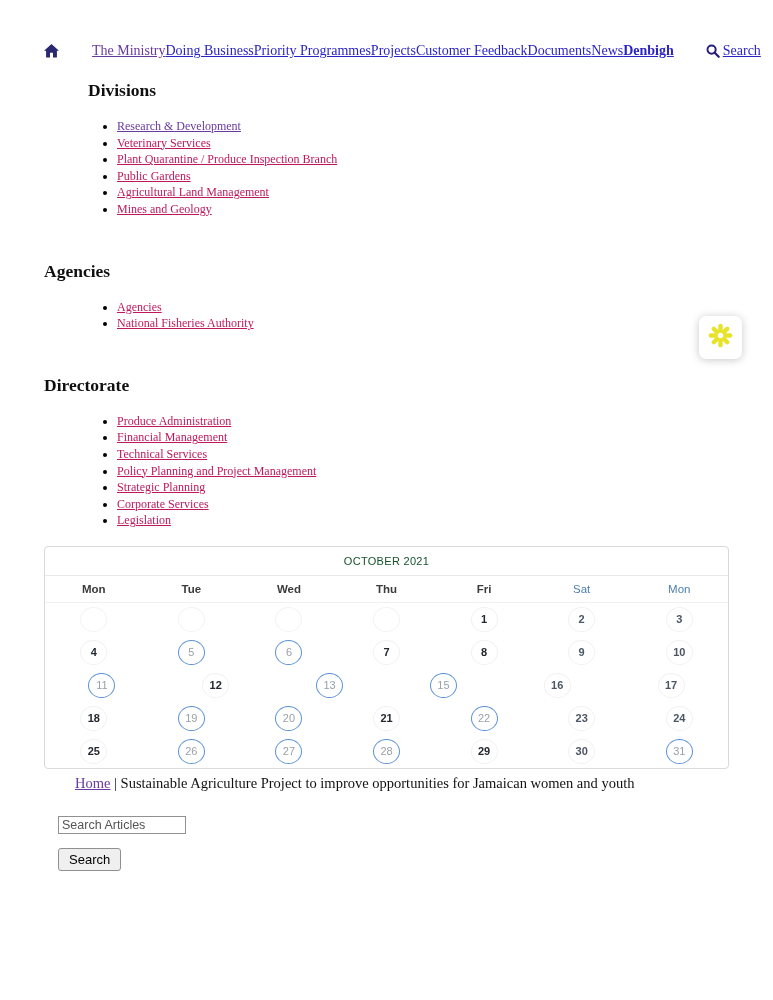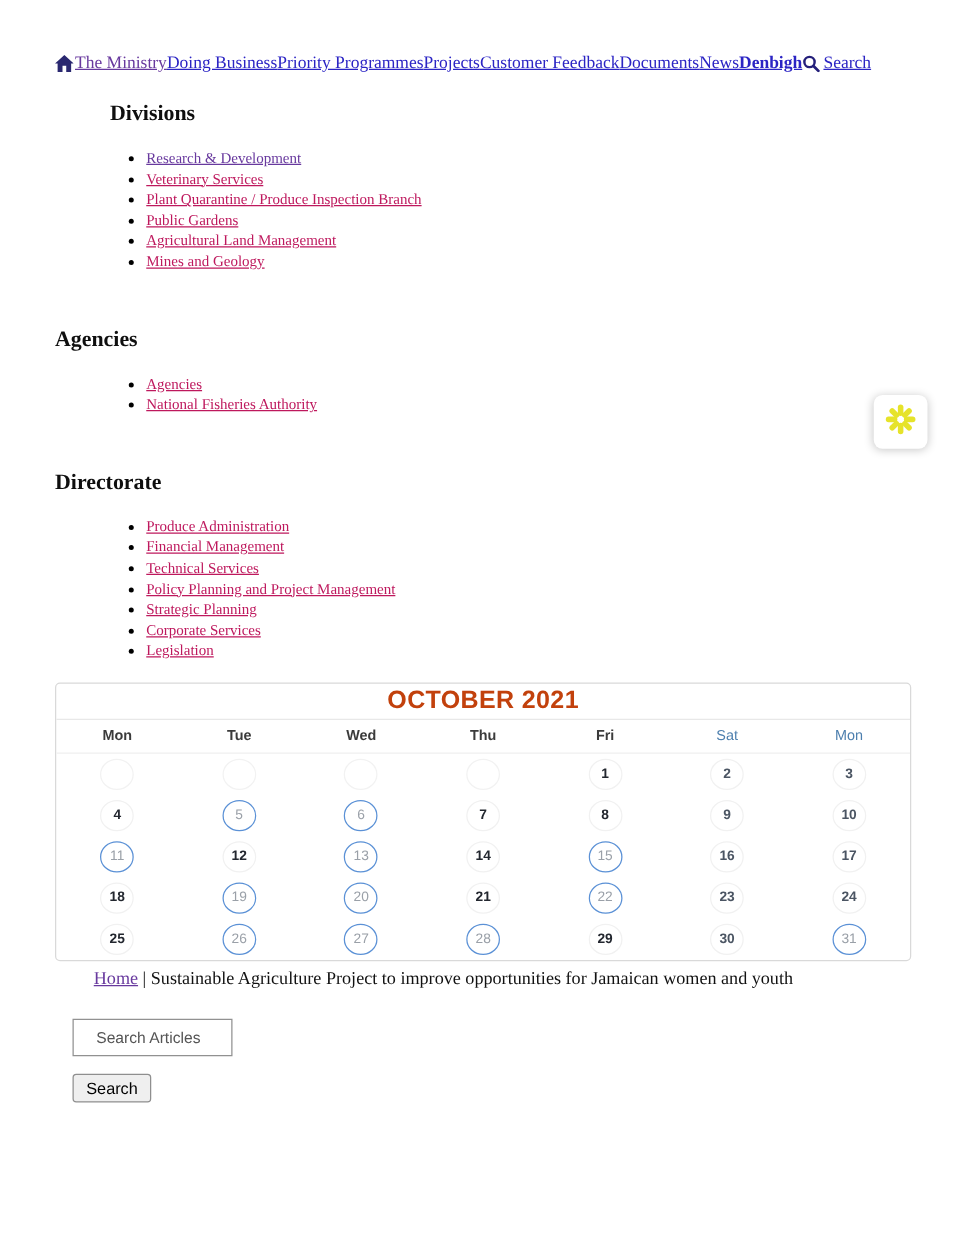--- a/index.html
+++ b/index.html
@@ -4,21 +4,21 @@
 <style>
   * { box-sizing: border-box; }
   html,body { margin:0; padding:0; }
   body {
     width:773px; height:1000px; position:relative; background:#ffffff;
     font-family:"Liberation Serif", serif; overflow:hidden;
   }
   .content { padding:43px 44px 0 44px; }
 
   
-  nav.topnav { display:flex; align-items:center; white-space:nowrap; font-size:14px; line-height:16px; }
+  nav.topnav { display:flex; align-items:center; white-space:nowrap; font-size:14px; line-height:16px;gap:32px; }
   nav.topnav a { text-decoration:underline; color:#2b24c4; }
   nav.topnav a.visited, a.visited { color:#68399e; }
   nav.topnav a.bold { font-weight:700; }
   .home-link { display:inline-flex; align-items:center; margin-right:1px; }
   .home-link svg { display:block; }
   .search-link { display:inline-flex; align-items:center; }
   .search-link svg { display:block; margin-right:3px; }
 
   
   .sections h2 { font-size:17.5px; margin:43px 0 0 0; color:#0f0f0f; font-weight:700; }
@@ -28,21 +28,21 @@
   .sections a { color:#be185d; text-decoration:underline; }
   .sections a.visited { color:#68399e; }
 
   
   .calendar {
     margin-top:17px; border:1px solid #d9d9d9; border-radius:4px; background:#fff;
     font-family:"Liberation Sans", sans-serif; overflow:hidden;
   }
   .cal-title {
     height:29px; display:flex; align-items:center; justify-content:center;
-    font-size:20px; font-weight:700; color:#c2410c; border-bottom:1px solid #e8e8e8; letter-spacing:.3px;
+    font-size:11px; font-weight:400; color:#14532d; border-bottom:1px solid #e8e8e8; letter-spacing:.3px;
   }
   .cal-dows { display:flex; height:27px; border-bottom:1px solid #f0f0f0; }
   .cal-dow { flex:1; display:flex; align-items:center; justify-content:center; font-size:11.5px; font-weight:700; color:#3b3b3b; }
   .cal-dow.weekend { color:#4d7fae; font-weight:400; }
   .cal-week { display:flex; }
   .cal-cell { flex:1; height:33px; display:flex; align-items:center; justify-content:center; }
   .cal-day {
     width:27px; height:25px; border-radius:50%; border:1px solid #f1f1f1;
     display:flex; align-items:center; justify-content:center;
     font-size:11px; font-weight:700; color:#23272f; background:#fff;
@@ -51,22 +51,22 @@
   .cal-day.event { border:1.5px solid #5b91d6; color:#9aa0a8; font-weight:400; }
   .cal-day.empty { border-color:#f2f2f2; }
 
   
   .footer-line { margin-top:6px; font-size:14.5px; color:#111;margin-left:31px; }
   .footer-line a { text-decoration:underline; }
 
   
   .article-search { margin:23px 0 0 14px; }
   .article-search input {
-    width:128px; height:30px; border:1px solid #919191; border-radius:0;
-    font-family:"Liberation Sans", sans-serif; font-size:12.5px; padding:1px 18px; color:#333; background:#fff;
+    width:128px; height:18px; border:1px solid #919191; border-radius:0;
+    font-family:"Liberation Sans", sans-serif; font-size:12.5px; padding:1px 3px; color:#333; background:#fff;
   }
   .article-search input::placeholder { color:#555; opacity:1; }
   .search-btn {
     display:inline-block; margin:14px 0 0 0; padding:3px 10px;
     font-family:"Liberation Sans", sans-serif; font-size:13px; color:#000;
     background:#efefef; border:1px solid #8f8f8f; border-radius:3px; cursor:pointer;
   }
 
   
   .a11y-widget {
@@ -215,25 +215,20 @@
             <div class="cal-day">
               <span>12</span>
             </div>
           </div>
           <div class="cal-cell">
             <div class="cal-day event">
               <span>13</span>
             </div>
           </div>
           <div class="cal-cell">
-            <div class="cal-day">
-              <span>14</span>
-            </div>
-          </div>
-          <div class="cal-cell">
             <div class="cal-day event">
               <span>15</span>
             </div>
           </div>
           <div class="cal-cell">
             <div class="cal-day weekend">
               <span>16</span>
             </div>
           </div>
           <div class="cal-cell">

